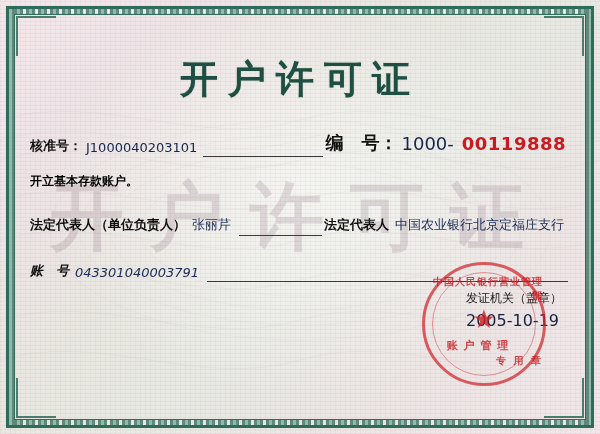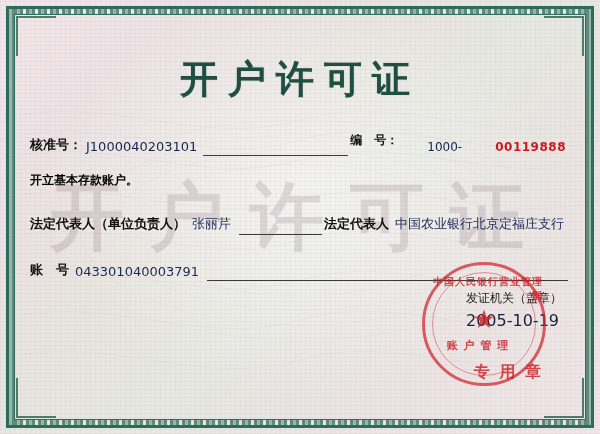--- a/index.html
+++ b/index.html
@@ -127,44 +127,42 @@
   .label {
     font-weight: 700;
     color: #111;
     flex: 0 0 auto;
     padding-bottom: 2px;
   }
   .value {
     flex: 0 0 auto;
     padding: 0 4px 2px 4px;
     color: #16264a;
-    margin-top: 8px;
   }
   .fill {
     flex: 1 1 auto;
     border-bottom: 1px solid #3a3a3a;
     height: 14px;
     margin: 0 2px;
   }
 
   
   .line-approval {
     display: flex;
     align-items: flex-end;
     margin-top: 26px;
     font-size: 13px;
   }
   .approval-left { display: flex; align-items: flex-end; flex: 1 1 auto; justify-content: flex-end; }
   .approval-left .fill { max-width: 235px; }
   .serial-block {
     display: flex;
-    align-items: flex-start;
+    align-items: center;
     flex: 0 0 auto;
-    font-size: 12px;
-    gap: 25px;
+    font-size: 18px;
   }
   .serial-red {
     color: #c81b21;
     font-weight: 700;
     letter-spacing: .5px;
   }
 
   
   .para {
     margin-top: 20px;
@@ -187,20 +185,21 @@
     font-weight: 700;
   }
 
   .row-rep {
     margin-top: 26px;
   }
   .row-rep .fill { max-width: 150px; }
 
   .row-acct {
     margin-top: 26px;
+    font-style: italic;
   }
 
   
   .seal {
     position: absolute;
     right: 54px;
     bottom: 48px;
     width: 118px;
     height: 118px;
     border-radius: 50%;
@@ -226,21 +225,21 @@
   .seal .arc-top,
   .seal .arc-bottom {
     position: absolute;
     left: 0; right: 0;
     text-align: right;
     font-size: 10px;
     font-weight: 700;
     letter-spacing: 1px;
   }
   .seal .arc-top { top: 10px; }
-  .seal .arc-bottom { bottom: 0; font-size: 16px; letter-spacing: 2px; }
+  .seal .arc-bottom { bottom: 15px; font-size: 10px; letter-spacing: 2px; }
   .seal .mid {
     position: absolute;
     left: 0; right: 12px;
     top: 62%;
     text-align: center;
     font-size: 11px;
     font-weight: 700;
     letter-spacing: 1px;
   }
 

